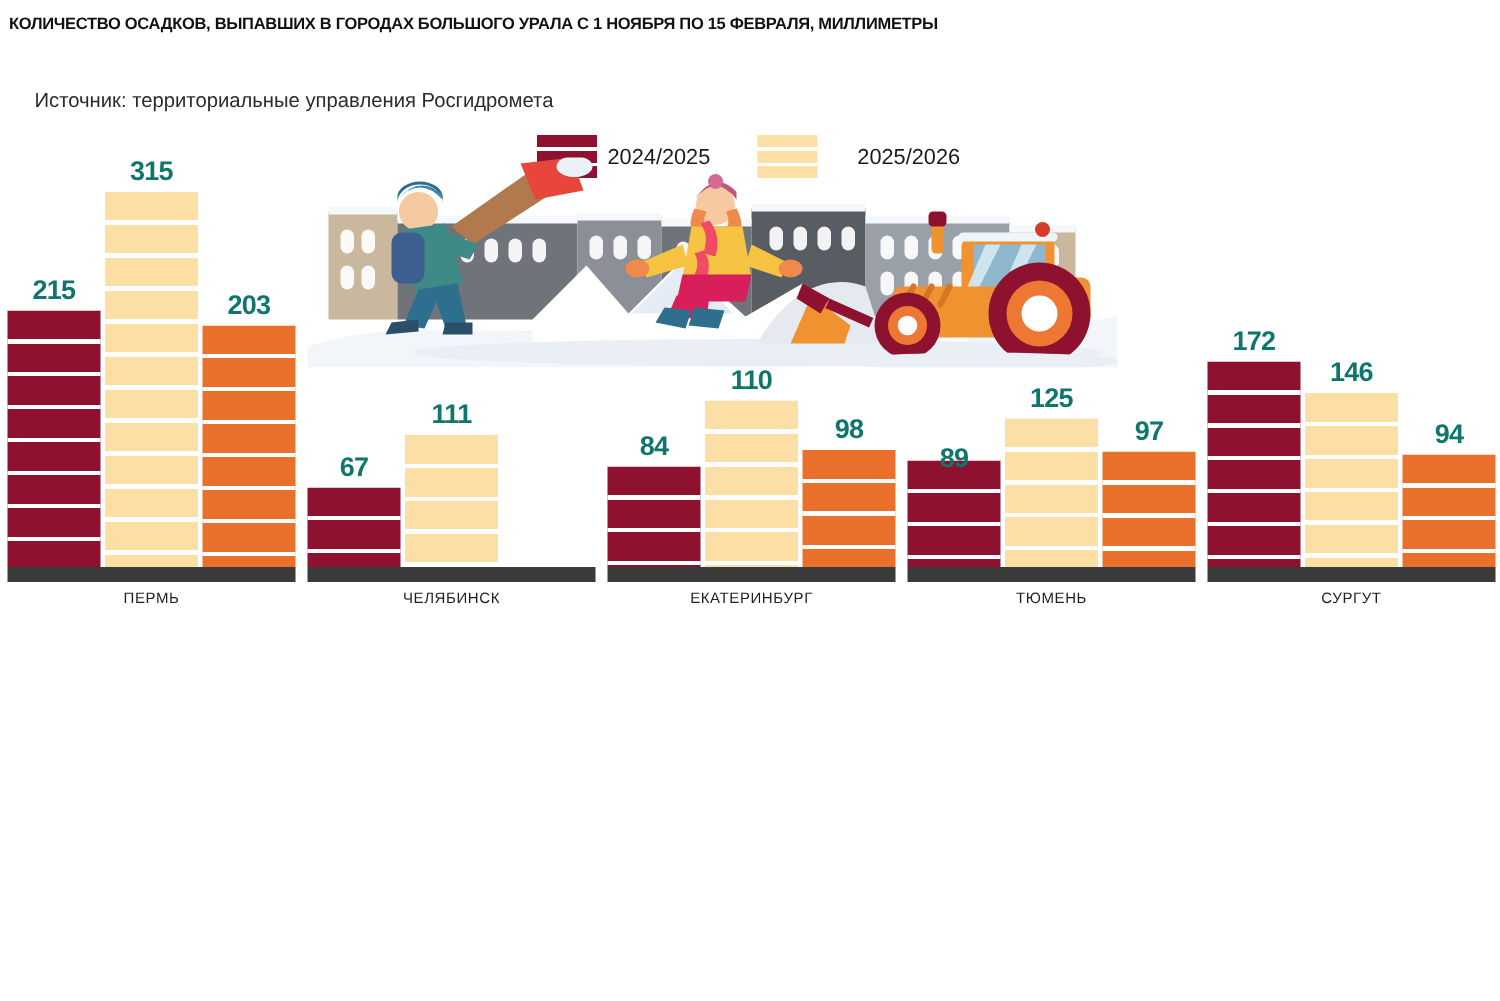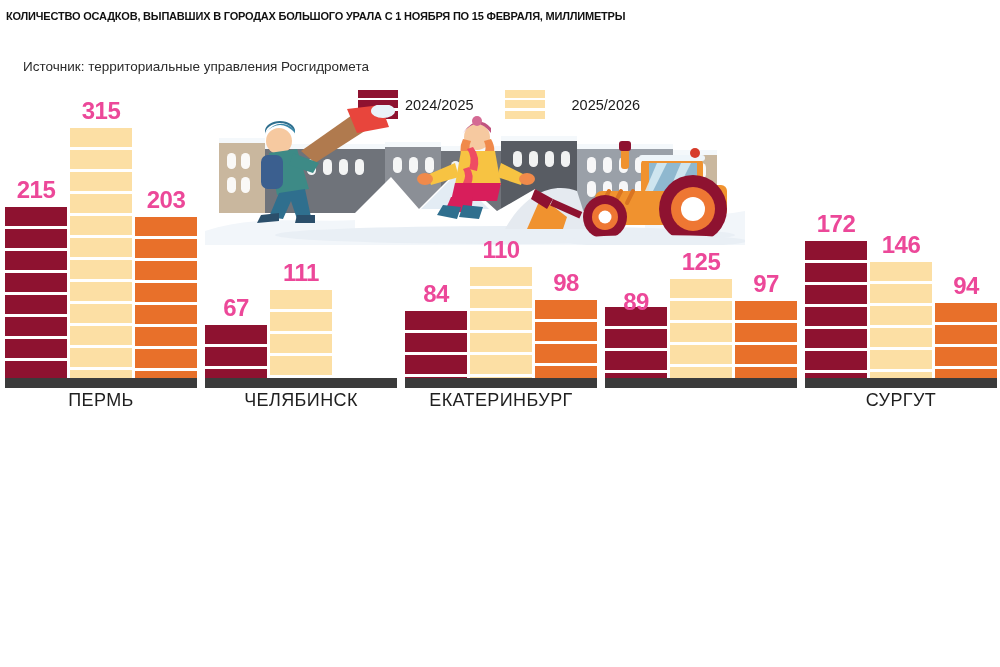--- a/index.html
+++ b/index.html
@@ -63,26 +63,26 @@
              #ffffff 19px, #ffffff 22px); }
   .bar.b { background-color: #fcdfa4;
            background-image: repeating-linear-gradient(to bottom,
              rgba(255,255,255,0) 0px, rgba(255,255,255,0) 19px,
              #ffffff 19px, #ffffff 22px); }
   .bar.c { background-color: #e8702a;
            background-image: repeating-linear-gradient(to bottom,
              rgba(255,255,255,0) 0px, rgba(255,255,255,0) 19px,
              #ffffff 19px, #ffffff 22px); }
   .bar-value { position: absolute; left: 0; width: 62px; text-align: center;
-               font-size: 24px; font-weight: bold; color: #ec4899;
+               font-size: 18px; font-weight: bold; color: #0f766e;
                letter-spacing: -0.5px; }
   .baseline { position: absolute; left: 0; bottom: 22px; height: 10px;
               background: #3b3b3b; }
   .cat-label { position: absolute; left: 0; bottom: 0; height: 20px;
-               text-align: center; font-size: 18px; color: #1f1f1f;
+               text-align: center; font-size: 10px; color: #1f1f1f;
                text-transform: uppercase; letter-spacing: 0.4px;
                line-height: 20px; }
 </style>
 </head>
 <body>
 
 <div id="page">
 
   <div class="title">Количество осадков, выпавших в городах Большого Урала с 1 ноября по 15 февраля, миллиметры</div>
   <div class="source">Источник: территориальные управления Росгидромета</div>
@@ -288,20 +288,21 @@
         <div class="bar-wrap">
           <div class="bar-value" style="bottom:102px;">125</div>
           <div class="bar b" style="height:99px;"></div>
         </div>
         <div class="bar-wrap">
           <div class="bar-value" style="bottom:80px;">97</div>
           <div class="bar c" style="height:77px;"></div>
         </div>
       </div>
       <div class="baseline" style="width:192px;"></div>
+      <div class="cat-label" style="width:192px;">Тюмень</div>
     </div>
 
     <div class="group" style="left:805px; width:192px; height:410px;margin-top:24px;">
       <div class="group-bars">
         <div class="bar-wrap">
           <div class="bar-value" style="bottom:140px;">172</div>
           <div class="bar a" style="height:137px;"></div>
         </div>
         <div class="bar-wrap">
           <div class="bar-value" style="bottom:119px;">146</div>

